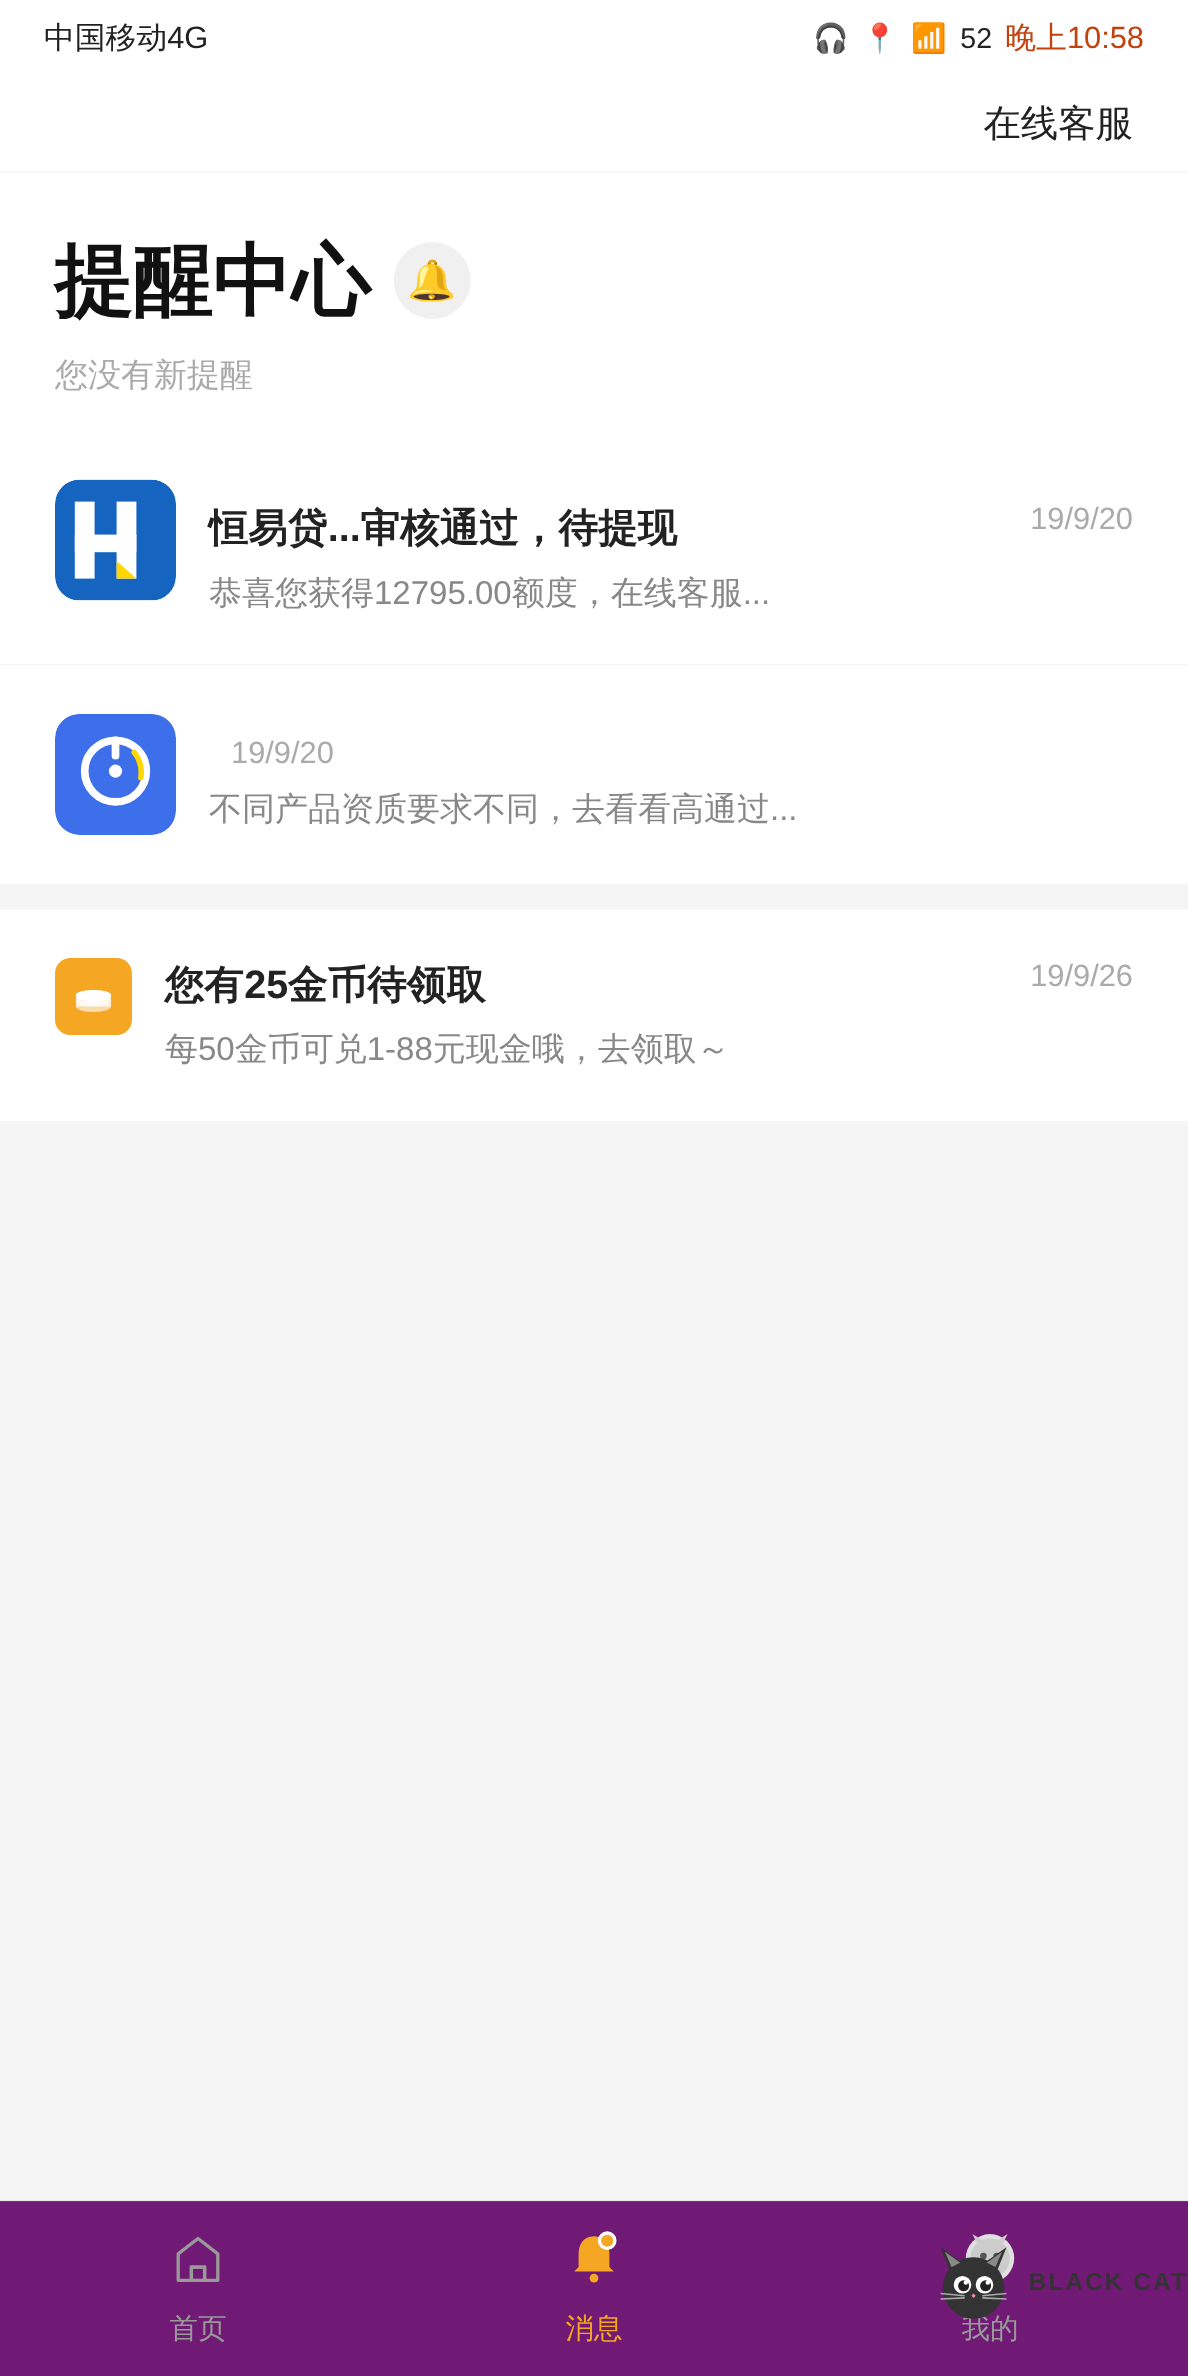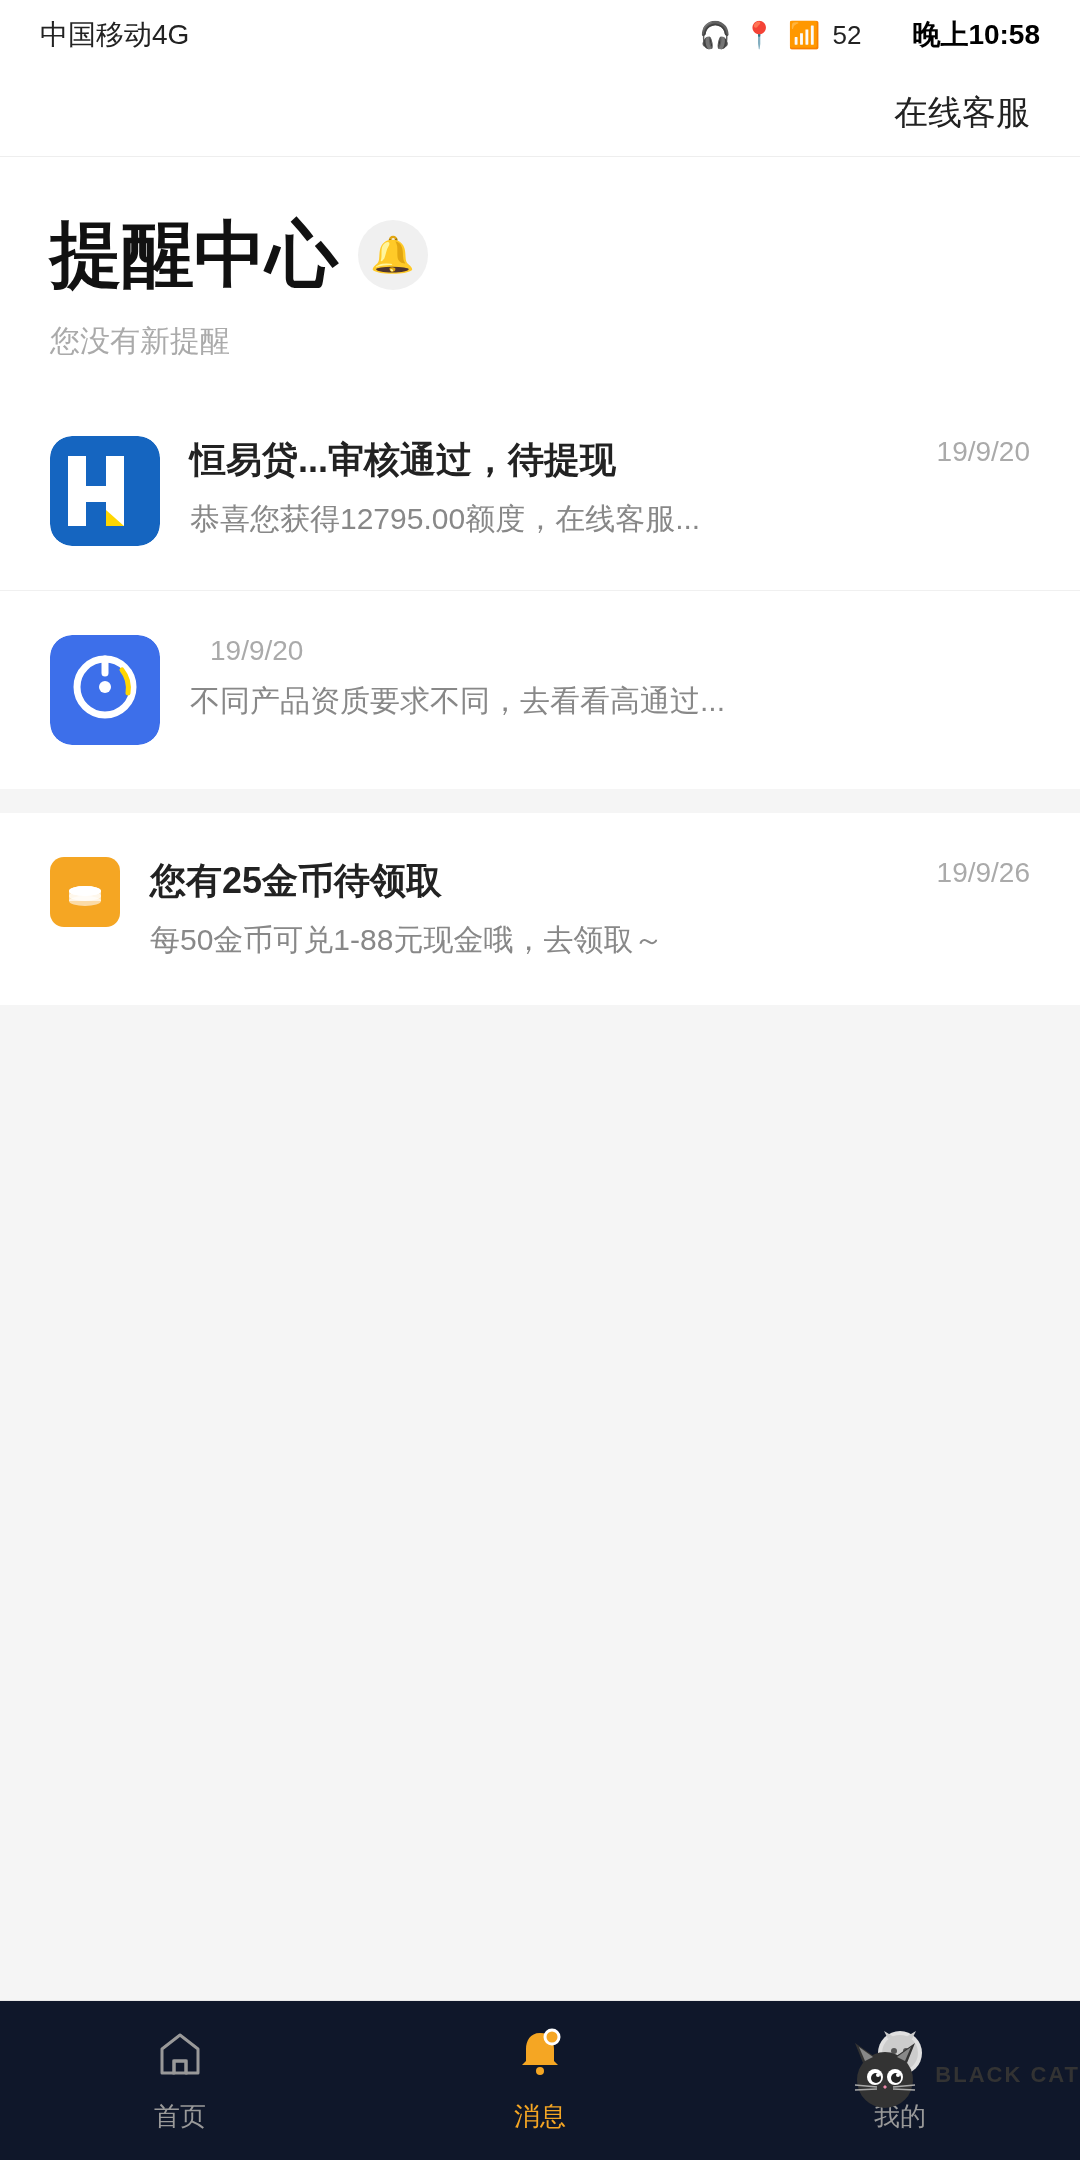--- a/index.html
+++ b/index.html
@@ -32,23 +32,22 @@
     }
     .status-right {
       display: flex;
       align-items: center;
       gap: 12px;
       font-size: 26px;
       color: #222;
     }
     .status-time {
       font-size: 28px;
-      font-weight: 700;
-      color: #000000;
-      margin-left: 39px;
+      font-weight: 400;
+      color: #c2410c;
     }
 
     
     .header {
       width: 100%;
       background: #fff;
       display: flex;
       align-items: flex-start;
       justify-content: flex-end;
       padding: 20px 50px 20px 50px;
@@ -118,20 +117,21 @@
       border-radius: 22px;
       flex-shrink: 0;
       display: flex;
       align-items: center;
       justify-content: center;
       overflow: hidden;
     }
 
     .notif-content {
       flex: 1;
+      margin-top: 20px;
     }
     .notif-title-row {
       display: flex;
       justify-content: space-between;
       align-items: flex-start;
       margin-bottom: 14px;
     }
     .notif-title {
       font-size: 36px;
       font-weight: 600;
@@ -189,21 +189,21 @@
       min-height: 900px;
     }
 
     
     .bottom-nav {
       position: fixed;
       bottom: 0;
       left: 0;
       width: 1080px;
       height: 160px;
-      background: #0f172a;
+      background: #701a75;
       border-top: 1px solid #e8e8e8;
       display: flex;
       align-items: center;
       justify-content: space-around;
     }
     .nav-item {
       display: flex;
       flex-direction: column;
       align-items: center;
       gap: 8px;

